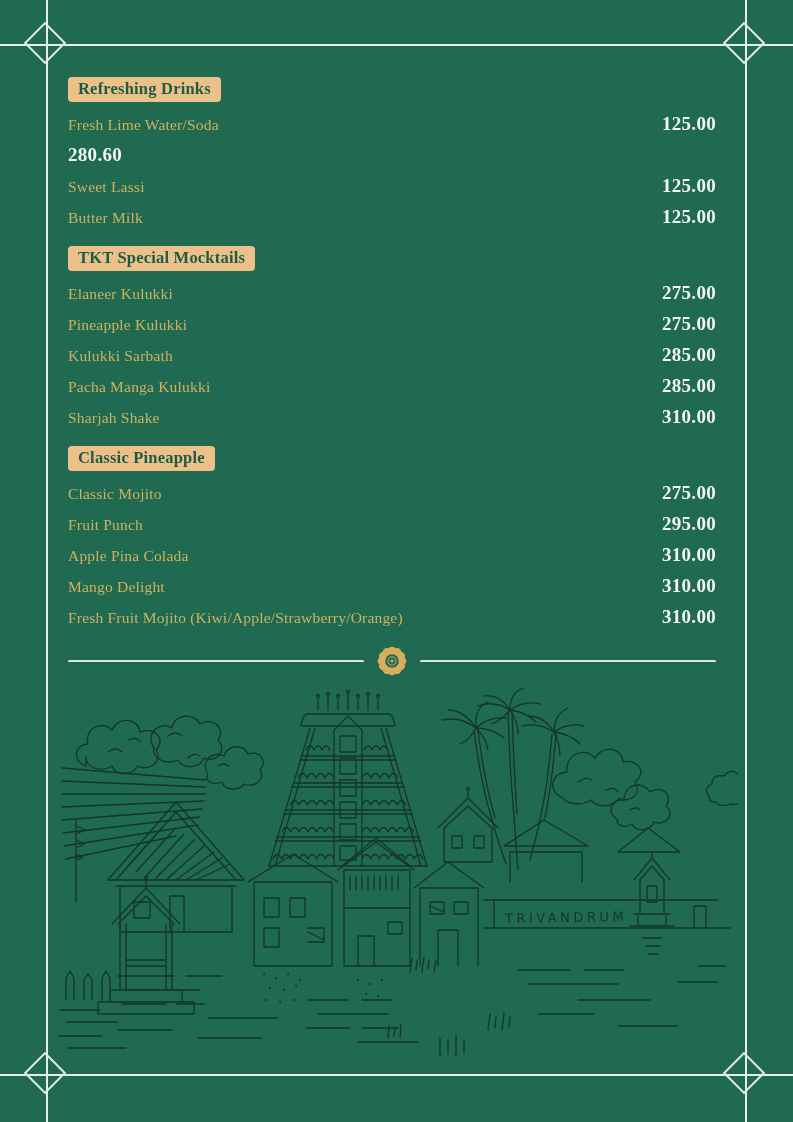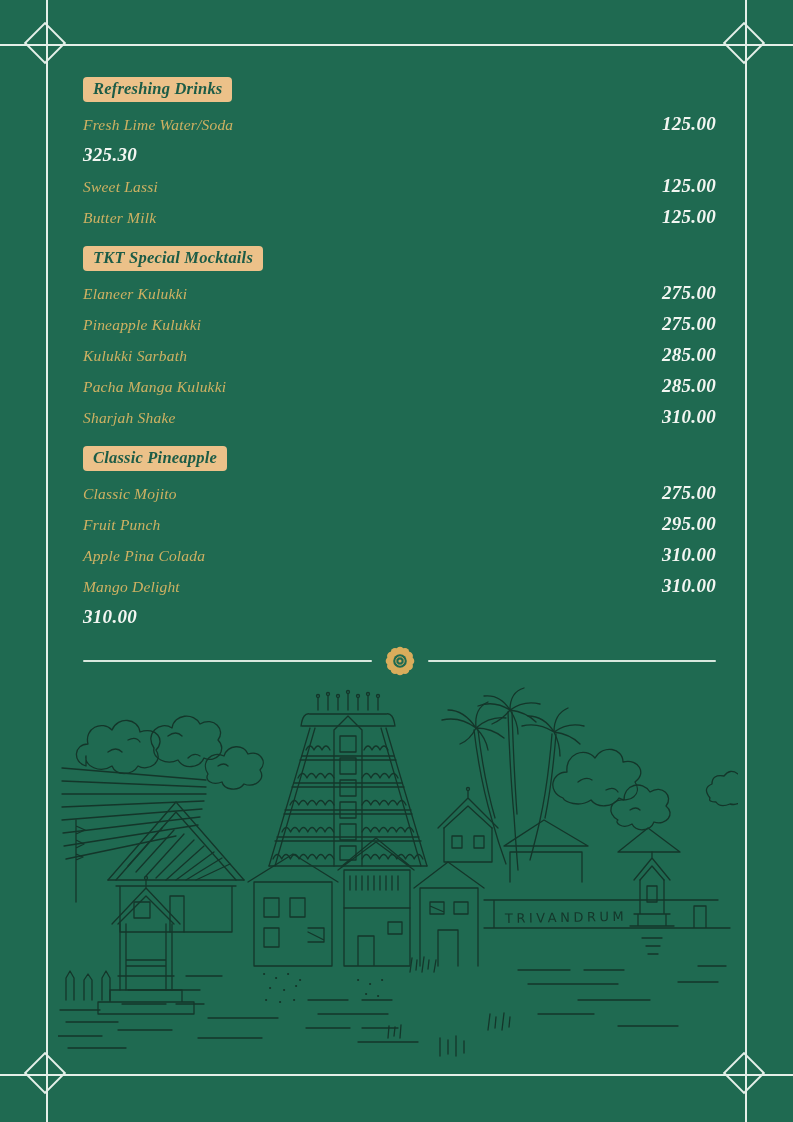--- a/index.html
+++ b/index.html
@@ -23,21 +23,21 @@
   
   .vline{position:absolute;top:0;bottom:0;width:2px;background:var(--frame);}
   .vline.left{left:46px;} .vline.right{left:745px;}
   .hline{position:absolute;left:0;right:0;height:2px;background:var(--frame);}
   .hline.top{top:44px;} .hline.bottom{top:1074px;}
   .diamond{position:absolute;width:30px;height:30px;border:2px solid var(--frame);
     transform:rotate(45deg);background:transparent;}
   .diamond.tl{left:30px;top:28px;} .diamond.tr{left:729px;top:28px;}
   .diamond.bl{left:30px;top:1058px;} .diamond.br{left:729px;top:1058px;}
   
-  .menu{position:absolute;left:83px;right:77px;top:77px;font-style:italic;}
+  .menu{position:absolute;left:68px;right:77px;top:77px;}
   .section{margin-bottom:13px;}
   .badge{
     display:inline-block;background:var(--badge-bg);color:var(--badge-tx);
     font-weight:700;font-size:16.5px;line-height:1.2;
     padding:2px 10px 3px;border-radius:4px;letter-spacing:.2px;
   }
   .rows{margin-top:7px;}
   .row{display:flex;justify-content:space-between;align-items:baseline;padding:4.6px 0;}
   .item{color:var(--gold);font-size:15.5px;line-height:1.15;letter-spacing:.2px;}
   .price{color:var(--price);font-size:19px;line-height:1.15;font-weight:700;letter-spacing:.3px;}
@@ -66,21 +66,21 @@
   <main class="menu">
 
     <section class="section">
       <div class="badge">Refreshing Drinks</div>
       <div class="rows">
         <div class="row">
           <span class="item">Fresh Lime Water/Soda</span>
           <span class="price">125.00</span>
         </div>
         <div class="row">
-          <span class="price">325.30</span>
+          <span class="price">280.60</span>
         </div>
         <div class="row">
           <span class="item">Sweet Lassi</span>
           <span class="price">125.00</span>
         </div>
         <div class="row">
           <span class="item">Butter Milk</span>
           <span class="price">125.00</span>
         </div>
       </div>
@@ -125,20 +125,21 @@
         </div>
         <div class="row">
           <span class="item">Apple Pina Colada</span>
           <span class="price">310.00</span>
         </div>
         <div class="row">
           <span class="item">Mango Delight</span>
           <span class="price">310.00</span>
         </div>
         <div class="row">
+          <span class="item">Fresh Fruit Mojito (Kiwi/Apple/Strawberry/Orange)</span>
           <span class="price">310.00</span>
         </div>
       </div>
     </section>
 
     <div class="divider">
       <div class="seg"></div>
       <svg class="rosette" viewBox="0 0 30 30">
         <g fill="#d9ad5c">
           <circle cx="25" cy="15" r="4.3"></circle>

